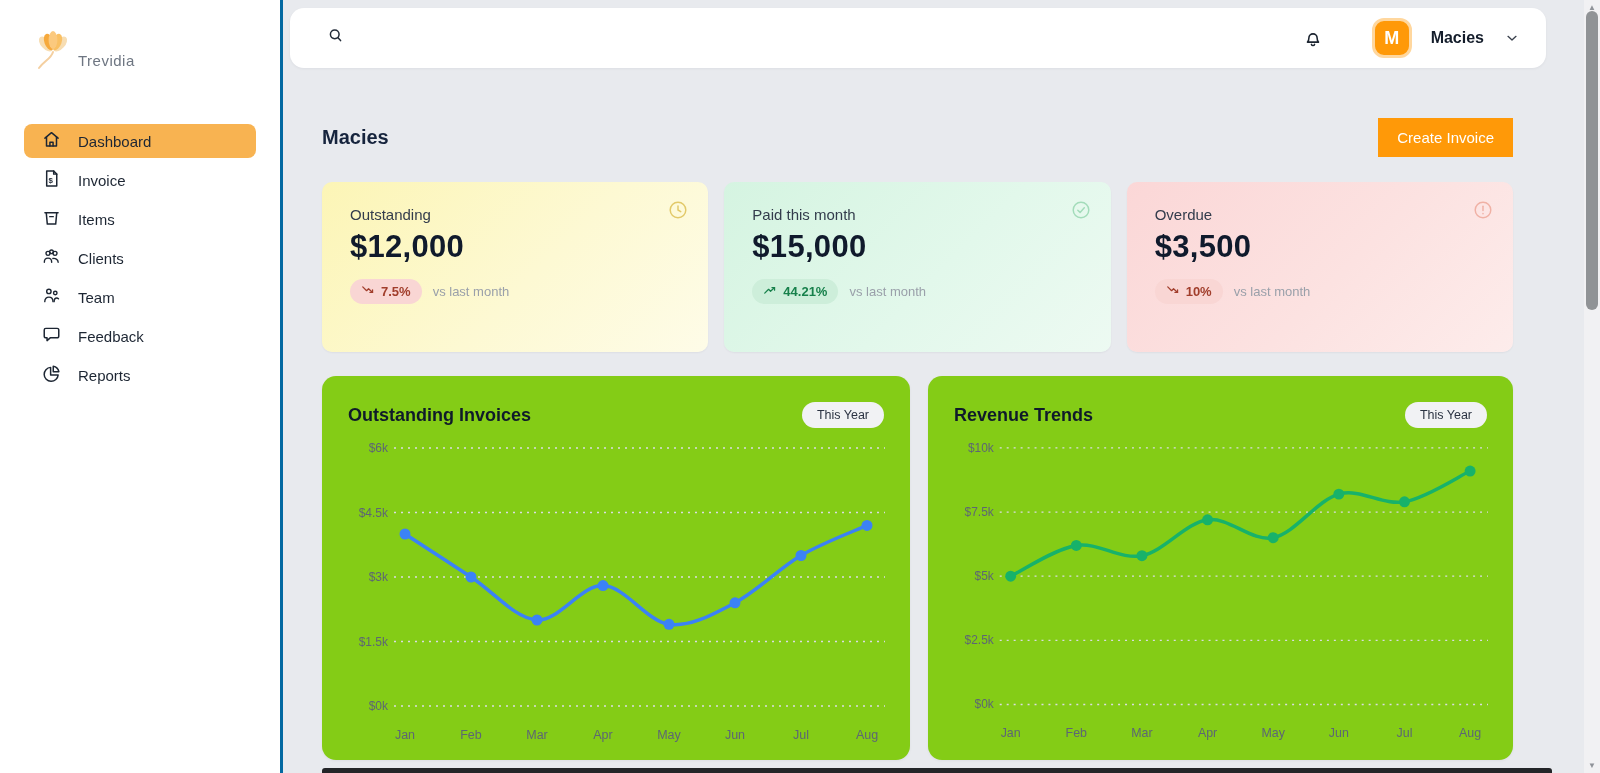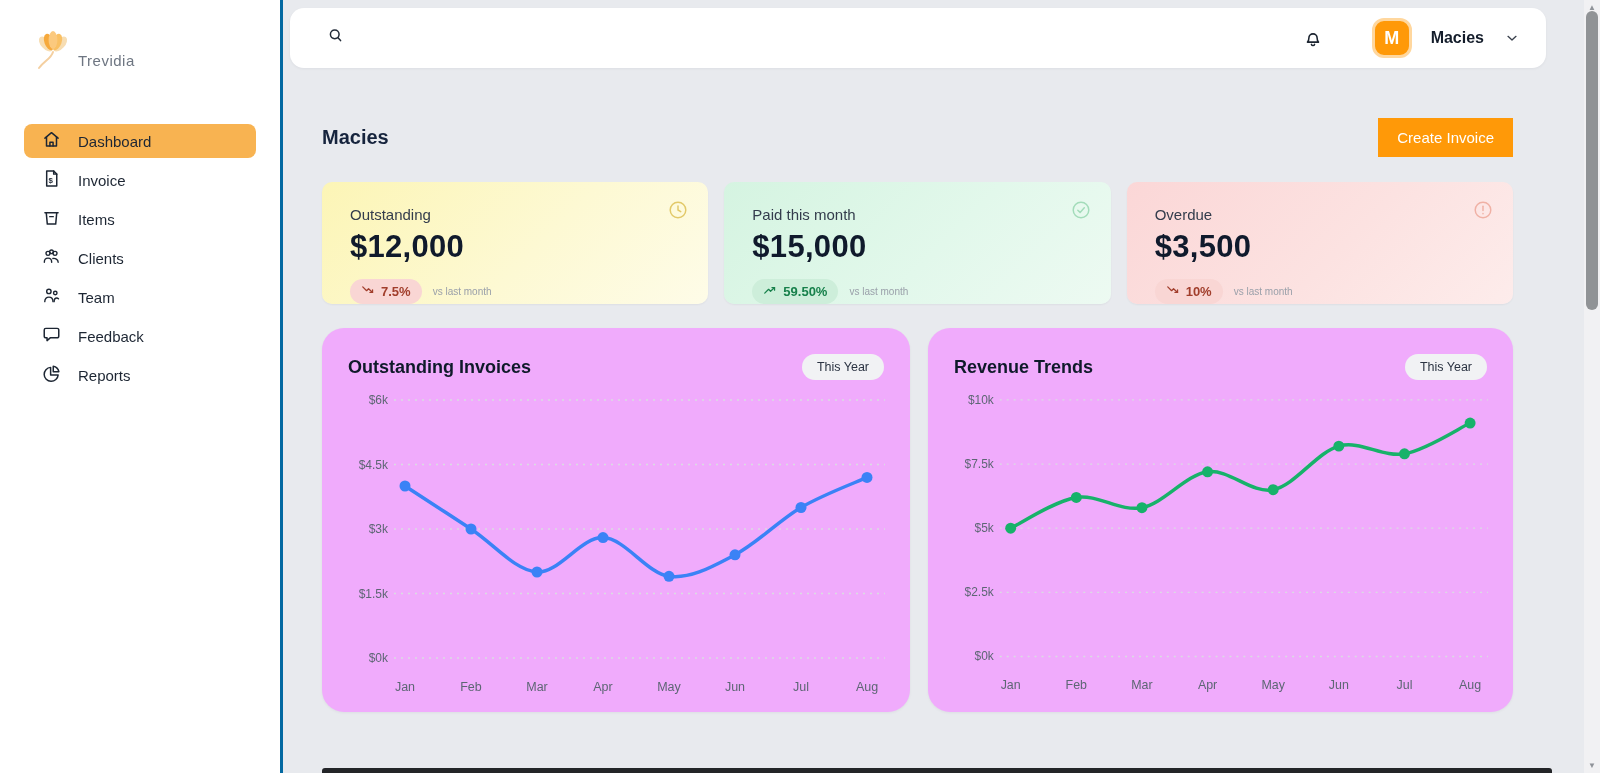--- a/index.html
+++ b/index.html
@@ -47,38 +47,38 @@
   .content { position:absolute; left:322px; top:68px; width:1191px; }
   .page-head { display:flex; align-items:center; justify-content:space-between; margin-top:50px; }
   .page-title { font-size:20px; font-weight:700; color:#16243d; }
   .create-invoice-btn {
     background:#ff9908; color:#ffffff; border:none; border-radius:0;
     font-family:inherit; font-size:15px; font-weight:500; padding:11px 19px; cursor:pointer;
   }
 
   
   .stats-row { display:grid; grid-template-columns:1fr 1fr 1fr; gap:16px; margin-top:25px; }
-  .stat-card { position:relative; border-radius:10px; padding:24px 28px; height:122px;
+  .stat-card { position:relative; border-radius:10px; padding:24px 28px; height:170px;
     box-shadow:0 1px 2px rgba(20,24,40,.05); }
   .stat-card.theme-yellow { background:linear-gradient(135deg,#fcf5b6 0%,#fdf9d3 55%,#fefce8 100%); }
   .stat-card.theme-green  { background:linear-gradient(135deg,#d5f4e1 0%,#e2f8eb 55%,#edfaf2 100%); }
   .stat-card.theme-red    { background:linear-gradient(135deg,#fbd7d7 0%,#fce2e1 55%,#fdeceb 100%); }
   .corner-icon { position:absolute; top:17px; right:19px; }
   .stat-label { font-size:15px; color:#333c4c; }
   .stat-value { font-size:31px; font-weight:700; color:#101a2c; margin-top:6px; letter-spacing:.3px; }
   .stat-foot { display:flex; align-items:center; gap:11px; margin-top:14px; }
   .badge { display:inline-flex; align-items:center; gap:6px; border-radius:999px;
     padding:4px 11px; font-size:13px; font-weight:700;text-align:center; }
   .badge.down { background:#f9d6d4; color:#a13e2c; }
   .badge.up   { background:#cdeeda; color:#17804b; }
-  .compare { font-size:10px; color:#9aa0aa; }
+  .compare { font-size:13px; color:#9aa0aa; }
 
   
   .charts-row { display:grid; grid-template-columns:588px 585px; gap:18px; margin-top:24px; }
-  .chart-card { background:#f0abfc; border-radius:22px; padding:26px 24px 14px;
+  .chart-card { background:#84cc16; border-radius:14px; padding:26px 24px 14px;
     box-shadow:0 1px 3px rgba(20,24,40,.05); }
   .chart-head { display:flex; align-items:center; justify-content:space-between; padding:0 2px 0 2px; }
   .chart-title { font-size:18px; font-weight:700; color:#0f1a2a; }
   .pill { background:#f1f2f4; color:#2b3342; border-radius:999px; padding:6px 15px;
     font-size:12.5px; cursor:pointer; }
   .chart-box { margin-top:6px; }
   .chart-box svg { display:block; width:100%; height:auto; }
 
   
   .bottom-peek { position:absolute; left:322px; right:48px; bottom:0; height:5px;
@@ -254,21 +254,21 @@
       <div class="stat-label">Paid this month</div>
       <div class="stat-value">$15,000</div>
       <div class="stat-foot">
         <span class="badge up">
           <span>
             <svg width="14" height="14" viewBox="0 0 20 20" fill="none" stroke="currentColor" stroke-width="1.8" stroke-linecap="round" stroke-linejoin="round">
               <path d="M2.5 14.5 L8 9 L10.8 11.8 L16.5 6.5"></path>
                 <path d="M16.5 10.2 V6.5 H12.8"></path>
             </svg>
           </span>
-          <span>59.50%</span>
+          <span>44.21%</span>
         </span>
         <span class="compare">vs last month</span>
       </div>
     </div>
 
     <div class="stat-card theme-red">
       <span class="corner-icon">
         <svg width="22" height="22" viewBox="0 0 24 24" fill="none" stroke="#f0b1a5" stroke-width="1.6" stroke-linecap="round">
           <circle cx="12" cy="12" r="8.5"></circle>
             <path d="M12 7.8 V12.6"></path>

